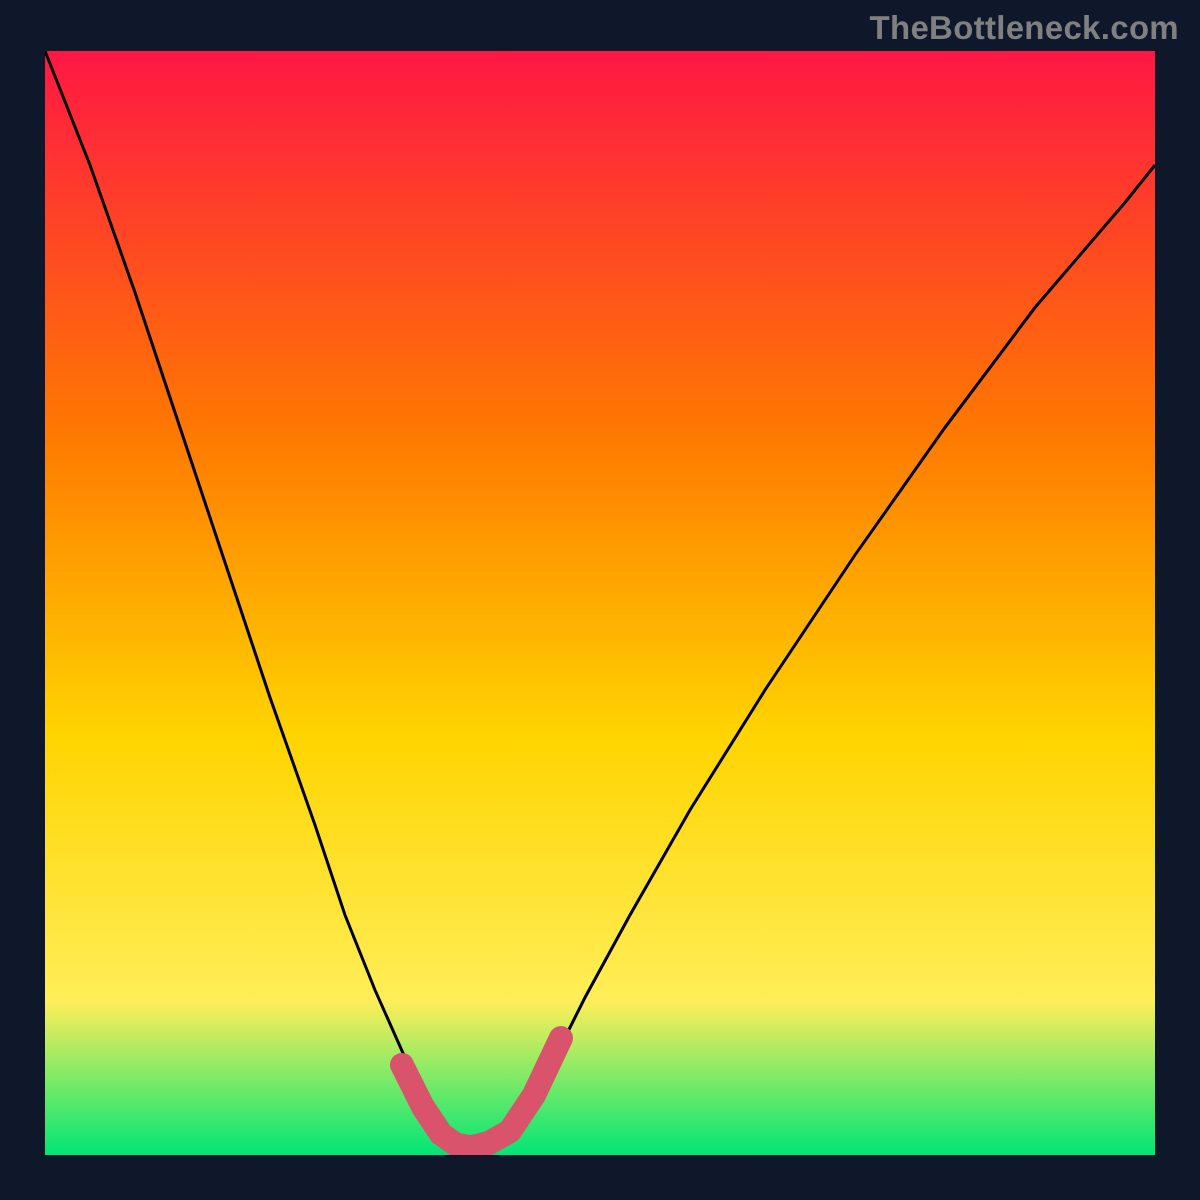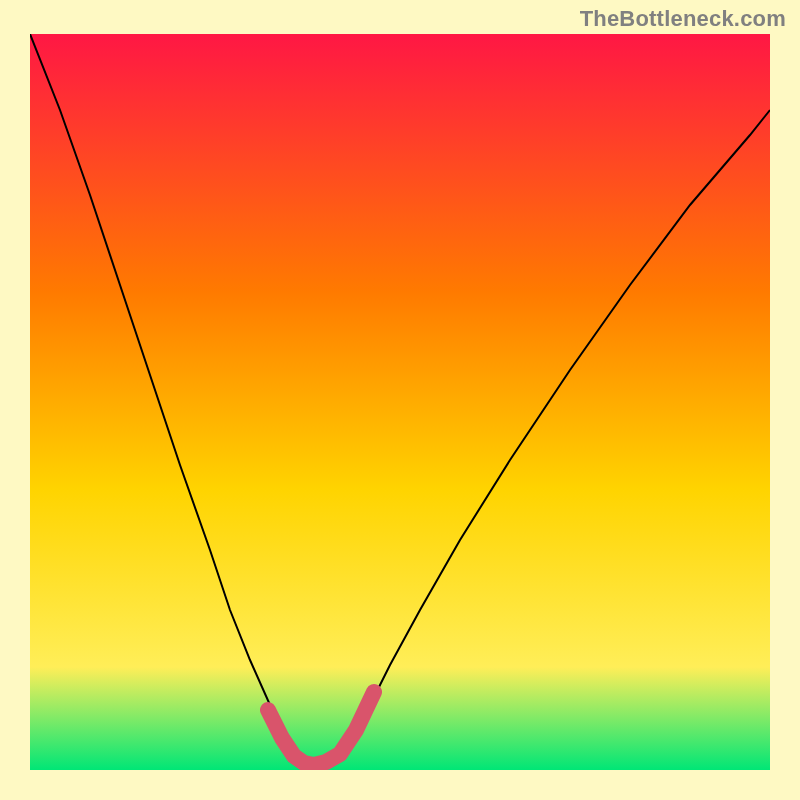--- a/index.html
+++ b/index.html
@@ -1,20 +1,20 @@
 <!DOCTYPE html>
 <html><head>
 <meta charset="utf-8">
 <style>
   * { margin: 0; padding: 0; box-sizing: border-box; }
   html, body { width: 800px; height: 800px; overflow: hidden; background: #000; }
   .page {
     width: 800px;
     height: 800px;
-    background: #fef9c3;
+    background: #0f172a;
     position: relative;
   }
   .watermark {
     position: absolute;
     top: 6px;
     right: 14px;
     color: #808080;
     font-family: Arial, Helvetica, sans-serif;
     font-size: 22px;
     font-weight: bold;

